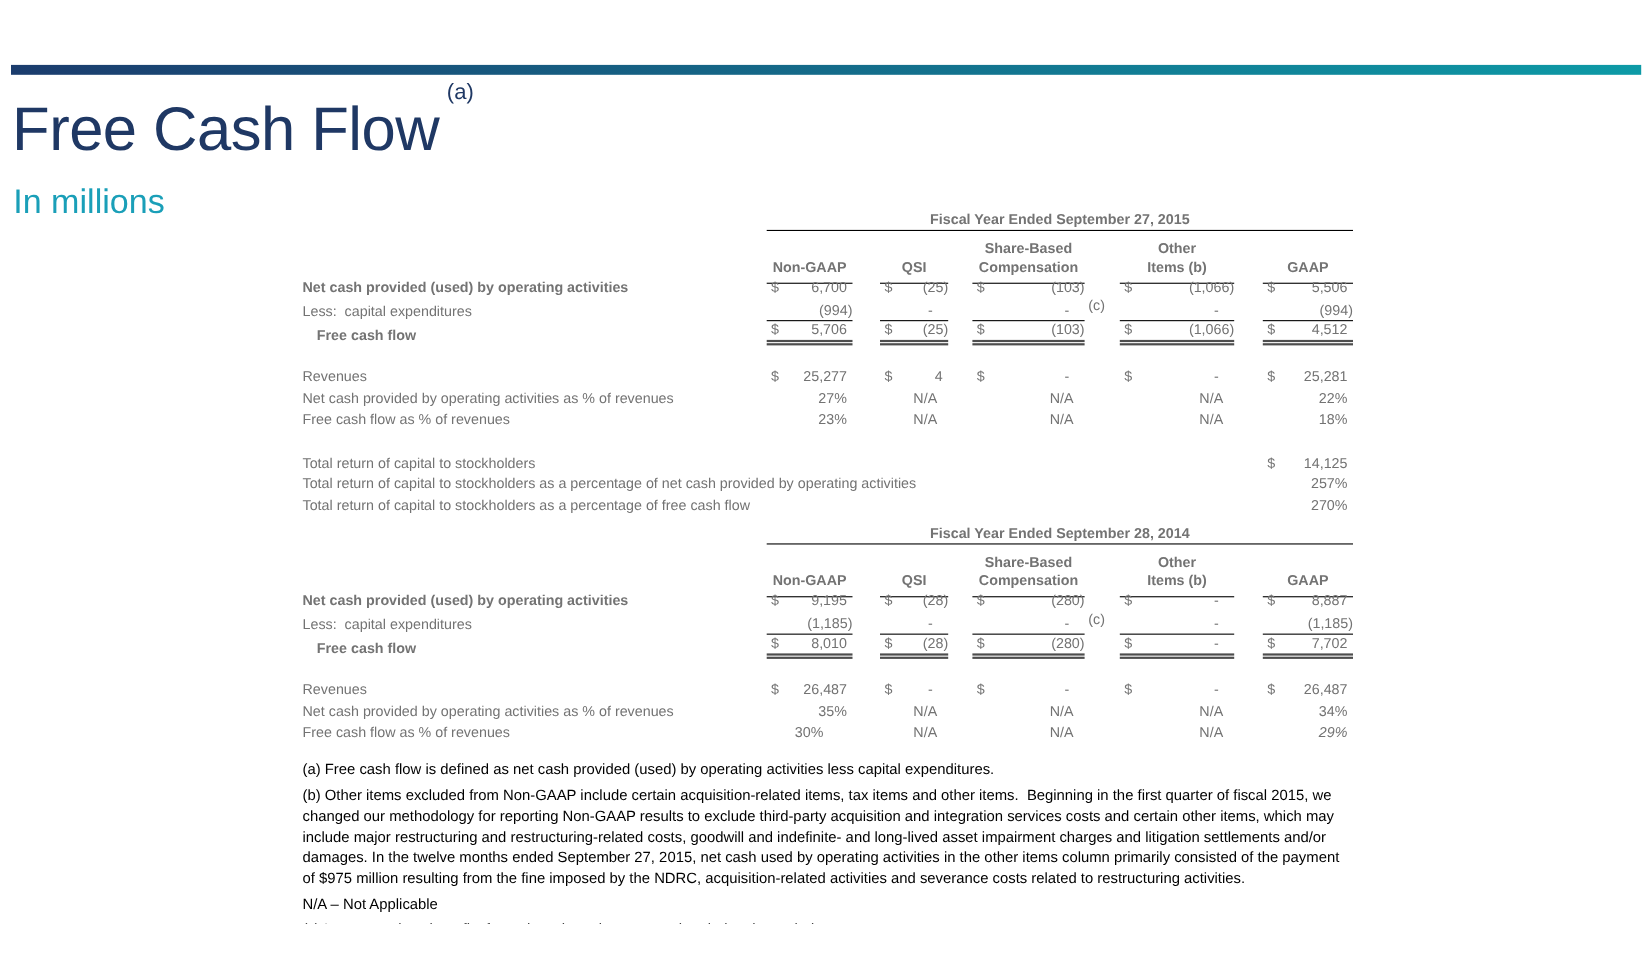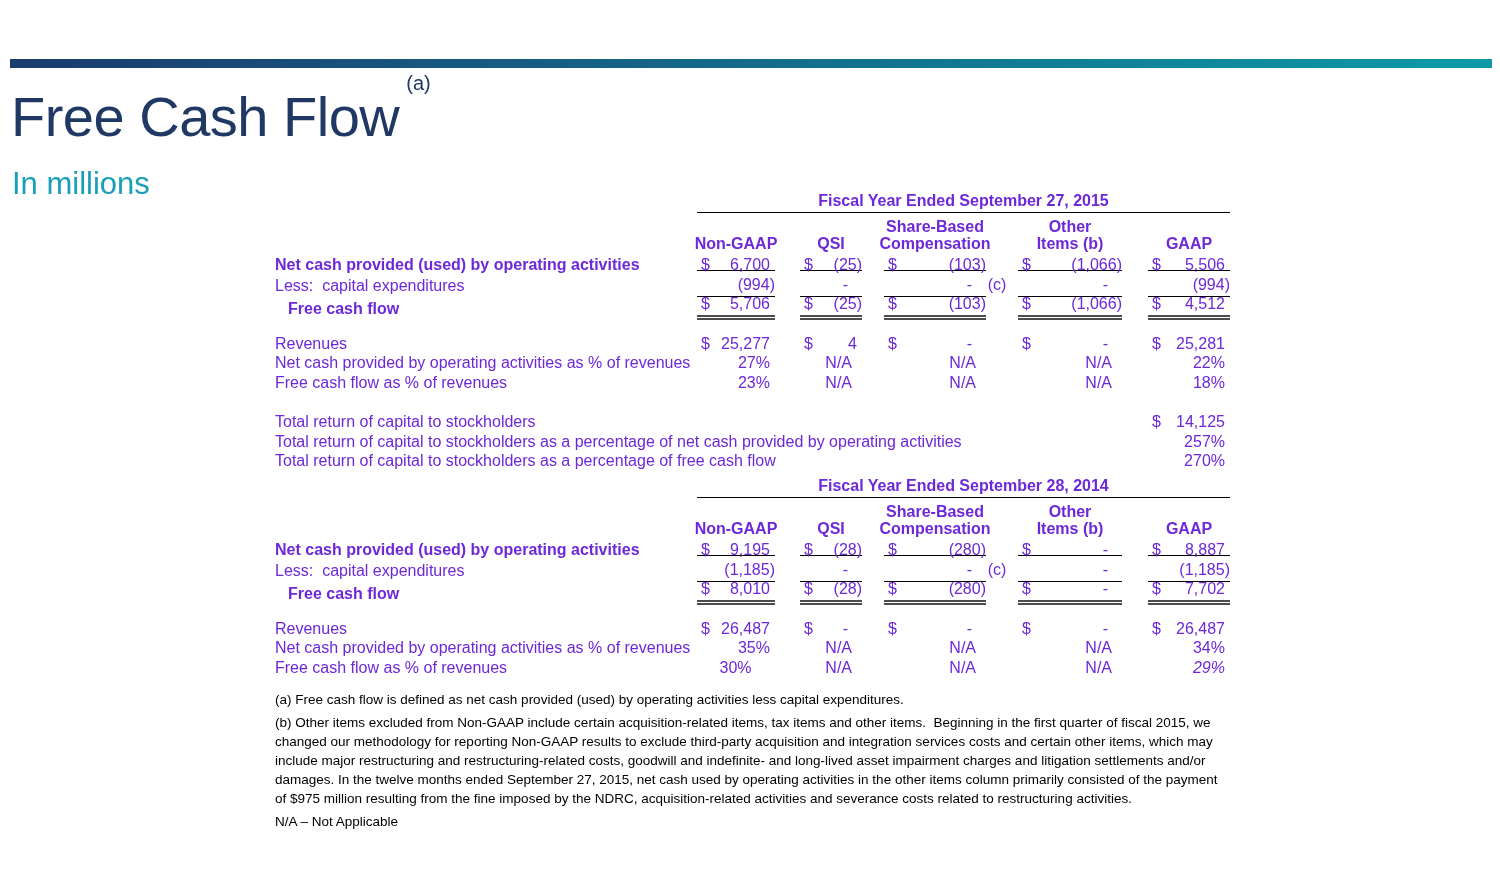--- a/index.html
+++ b/index.html
@@ -42,22 +42,22 @@
     position: absolute;
     left: 12px; top: 166px;
     font-size: 31px;
     color: var(--teal, #1A9FB8);
   }
 
   .fin-table {
     position: absolute;
     left: 275px;
     width: 955px;
-    font-size: 16px;
-    color: #6d28d9;
+    font-size: 13px;
+    color: #737373;
   }
 
   .t-title {
     margin-left: 422px;
     width: 533px;
     text-align: center;
     font-weight: bold;
     padding-bottom: 2px;
     border-bottom: 1.5px solid #000;
   }
@@ -71,21 +71,21 @@
   .hc1, .hc2 {
     display: flex;
     align-items: flex-end;
     justify-content: center;
     font-weight: bold;
     white-space: nowrap;
     margin-top: 21px;
   }
   .hc2 {
     border-bottom: 1.5px solid #000;
-    padding-bottom: 17px;
+    padding-bottom: 7px;
   }
 
   .t-body { margin-top: 3px; }
 
   .row {
     display: grid;
     grid-template-columns: var(--cols);
     height: 19.5px;
   }
   .spacer { height: 20px; }

